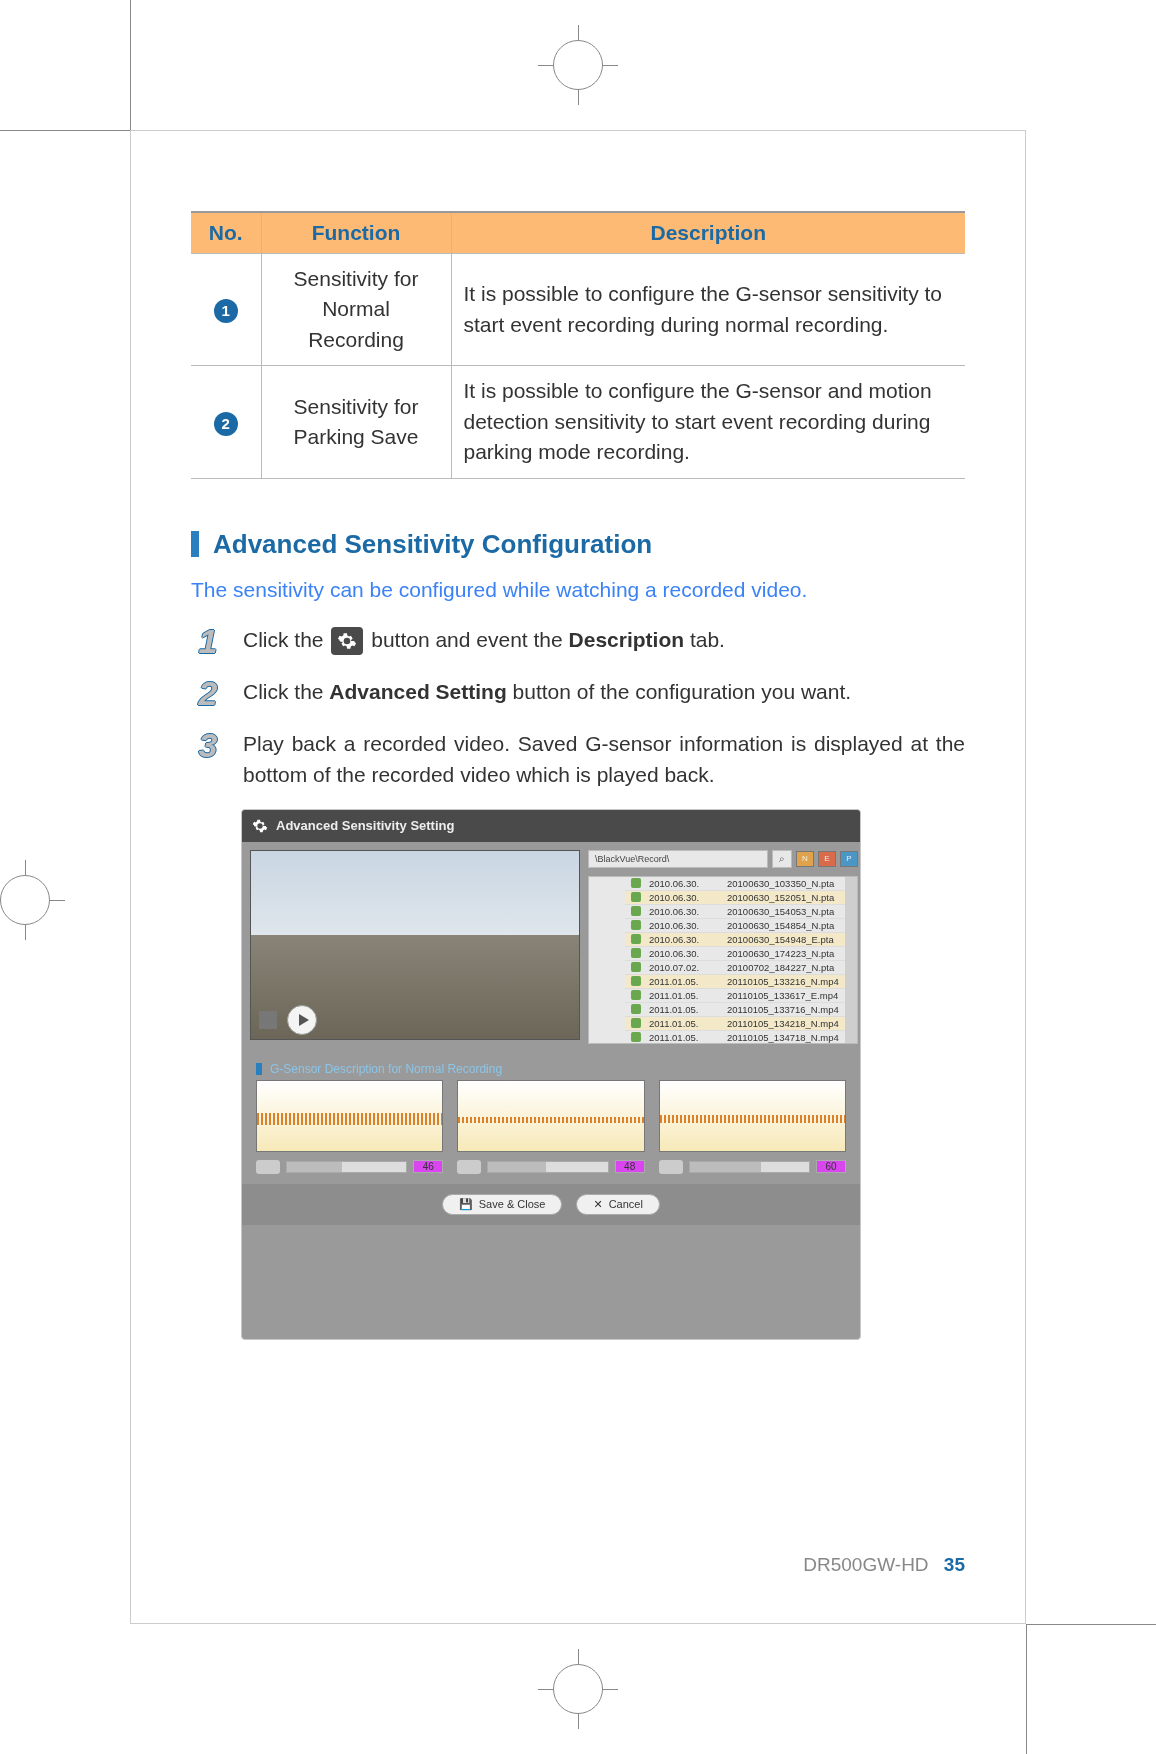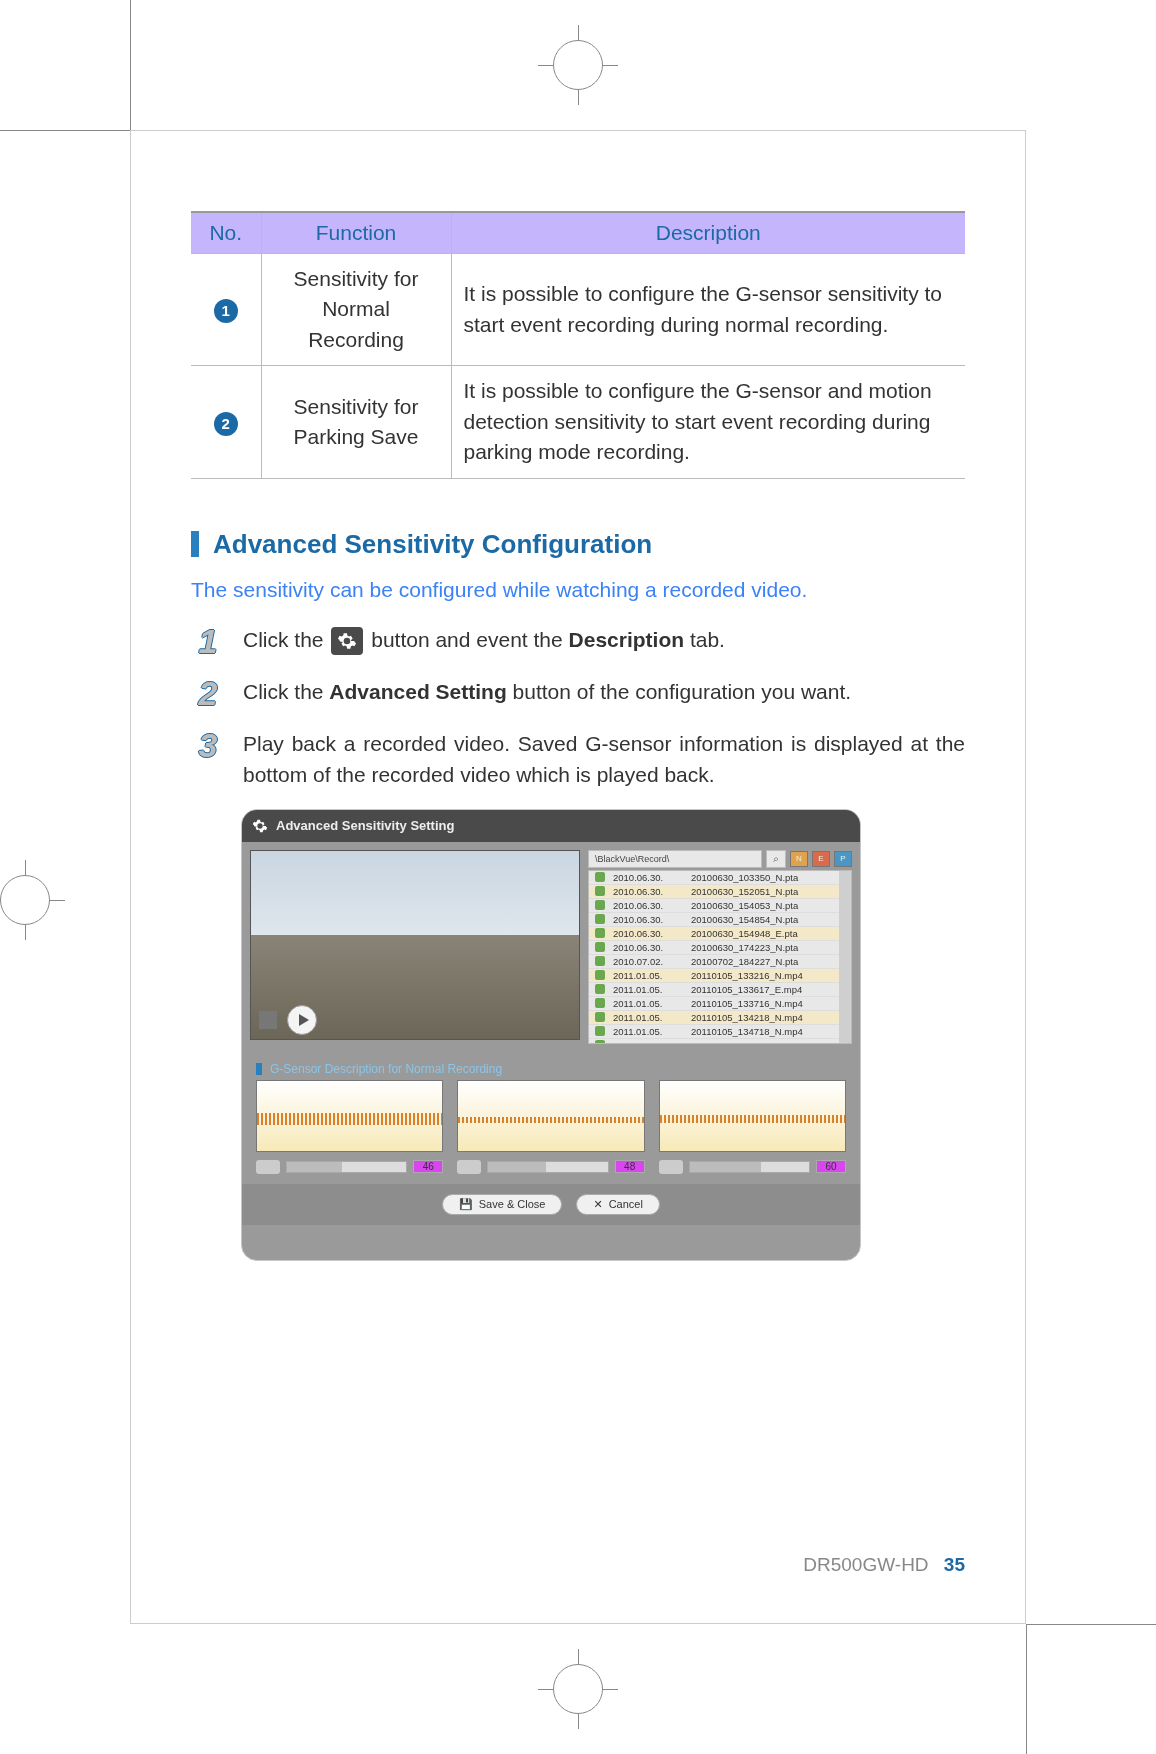--- a/index.html
+++ b/index.html
@@ -29,23 +29,23 @@
   }
 
   
   table.callouts {
     width: 100%;
     border-collapse: collapse;
     font-size: 21px;
     margin-bottom: 50px;
   }
   table.callouts th {
-    background: #c4b5fd;
+    background: #fdba74;
     color: #1b6aa5;
-    font-weight: 400;
+    font-weight: 700;
     padding: 8px 6px;
     border-top: 2px solid #999;
     border-bottom: 1px solid #bbb;
   }
   table.callouts td {
     border-bottom: 1px solid #bbb;
     padding: 10px 12px;
     vertical-align: middle;
     text-align: left;
     line-height: 1.45;
@@ -88,25 +88,25 @@
   .step-body { flex:1; text-align:justify; }
   .gear-btn {
     display:inline-flex; align-items:center; justify-content:center;
     width:32px; height:28px; background:#4a4a4a; border-radius:4px;
     vertical-align:middle; margin:0 2px;
   }
   .gear-btn svg { width:20px; height:20px; fill:#fff; }
 
   
   .shot {
-    width: 620px; height: 452px;
+    width: 620px; height: 531px;
     margin: 10px 0 0 50px;
     border: 1px solid #c7c7c7;
     background: #9a9a9a;
-    border-radius:16px;
+    border-radius:4px;
     overflow:hidden;
     font-size:10px;
     color:#eee;
   }
   .shot-titlebar {
     height:32px; background:#4a4a4a;
     display:flex; align-items:center; gap:8px;
     padding:0 10px;
     font-size:13px; font-weight:600;
   }
@@ -116,31 +116,31 @@
     flex: 0 0 330px; height:190px; margin:8px;
     background:#6e6e6e; border:1px solid #555; position:relative;
     overflow:hidden;
   }
   .sky { position:absolute; inset:0 0 55% 0; background:linear-gradient(#c9d6e2,#dfe6ec); }
   .road { position:absolute; inset:45% 0 0 0; background:linear-gradient(#8a8478,#6c6658); }
   .playrow { position:absolute; left:0; right:0; bottom:4px; display:flex; align-items:center; gap:10px; padding:0 8px;}
   .playbtn { width:30px; height:30px; border-radius:50%; background:#f4f4f4; display:flex; align-items:center; justify-content:center; border:1px solid #999;}
   .playbtn::before { content:""; border-left:10px solid #555; border-top:6px solid transparent; border-bottom:6px solid transparent; margin-left:3px;}
   .list-pane { flex:1; margin:8px 8px 8px 0; display:flex; flex-direction:column; }
-  .list-head { display:flex; gap:4px; margin-bottom:2px; align-items:center;}
+  .list-head { display:flex; gap:4px; margin-bottom:8px; align-items:center;}
   .path-box { flex:1; height:18px; background:#e8e8e8; color:#444; font-size:9px; display:flex; align-items:center; padding:0 6px; border:1px solid #bbb;}
   .mag { width:20px; height:18px; background:#e8e8e8; border:1px solid #bbb; display:flex; align-items:center; justify-content:center; color:#555;}
   .tag { width:18px; height:16px; font-size:8px; display:flex; align-items:center; justify-content:center; border:1px solid #777;}
   .tagN{background:#e0a24a;} .tagE{background:#d96a4a;} .tagP{background:#4a96c4;}
   .file-list { flex:1; background:#e8e8e8; border:1px solid #bbb; overflow:hidden; color:#333;}
   .file-row { display:flex; gap:8px; padding:1px 6px; font-size:9.5px; border-bottom:1px solid #ddd; align-items:center;}
   .file-row .dot{width:10px;height:10px;background:#6aa84f;border-radius:2px;}
   .file-row.alt{background:#f3e9c9;}
   .scroll-gutter{width:12px;background:#cfcfcf;}
-  .file-wrap{display:flex; height:100%;}
+  .file-wrap{display:flex; height:100%;padding-left:36px;}
   .file-col{flex:1;}
   
   .sensor-title { font-size:12px; color:#8bc5e8; padding:10px 14px 4px; }
   .sensor-title::before { content:""; display:inline-block; width:6px; height:12px; background:#2a7fbf; margin-right:8px; vertical-align:middle;}
   .graphs { display:flex; gap:14px; padding:0 14px 8px; }
   .graph {
     flex:1; height:72px; border:1px solid #777;
     background:linear-gradient(#fff,#f7e9b8);
     position:relative; overflow:hidden;
   }

